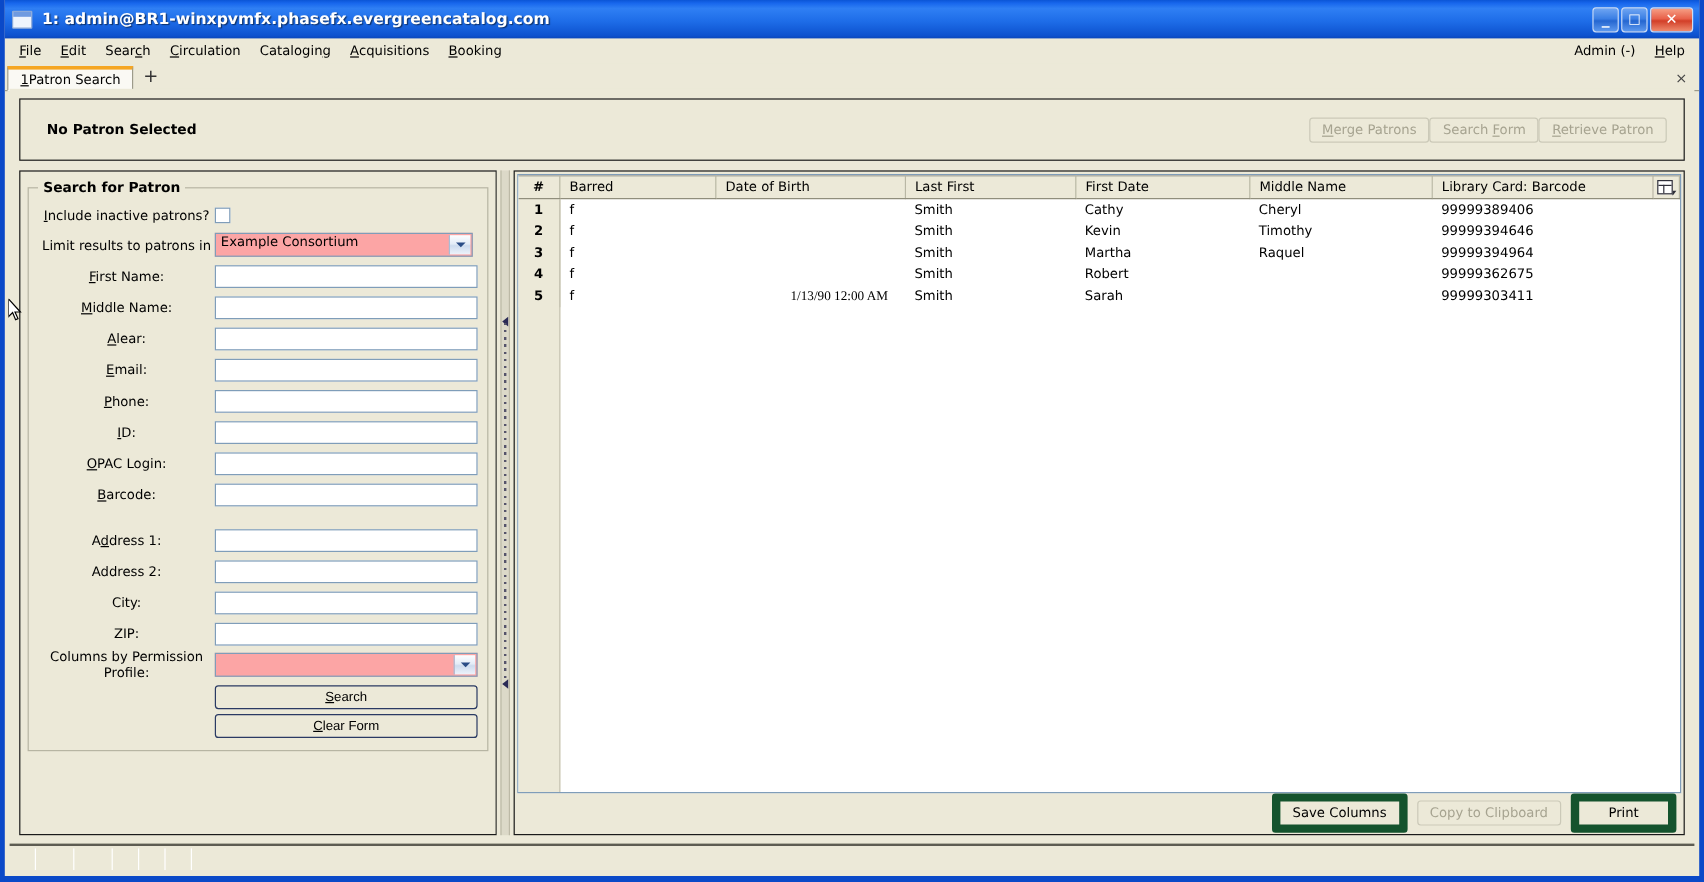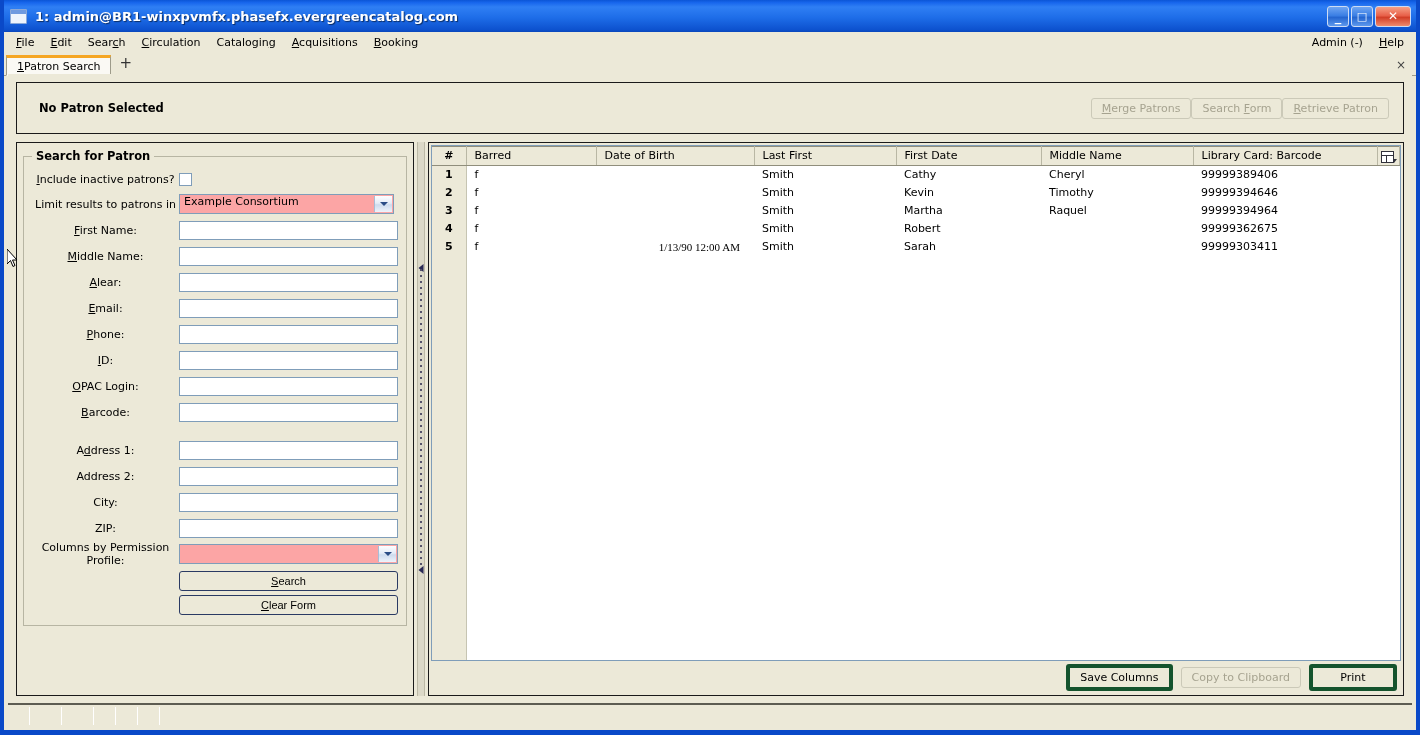--- a/index.html
+++ b/index.html
@@ -184,21 +184,21 @@
     color: #000;
     box-sizing: border-box;
     cursor: default;
     white-space: nowrap;
   }
   .btn.disabled {
     color: #a6a390;
     border-color: #cbc9b8;
   }
   .btn.disabled .acc { text-decoration: underline; }
-  .btn.strong { border: 4px solid #14532d; }
+  .btn.strong { border: 7px solid #14532d; }
 
   
   .panels {
     position: absolute;
     left: 8px; right: 8px;
     top: 68px; bottom: 4px;
     display: flex;
   }
 
   

